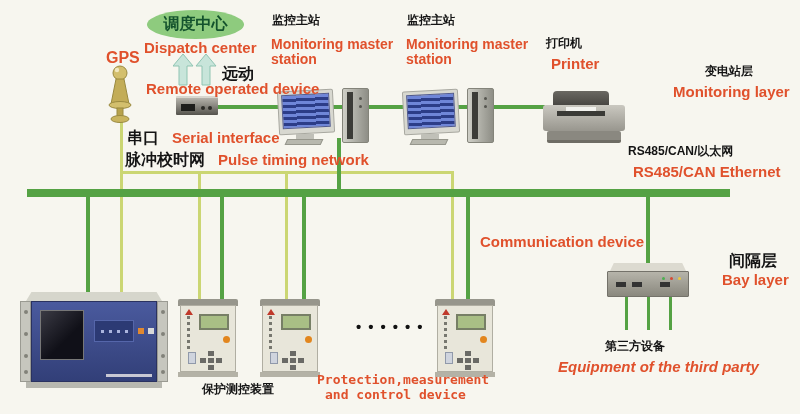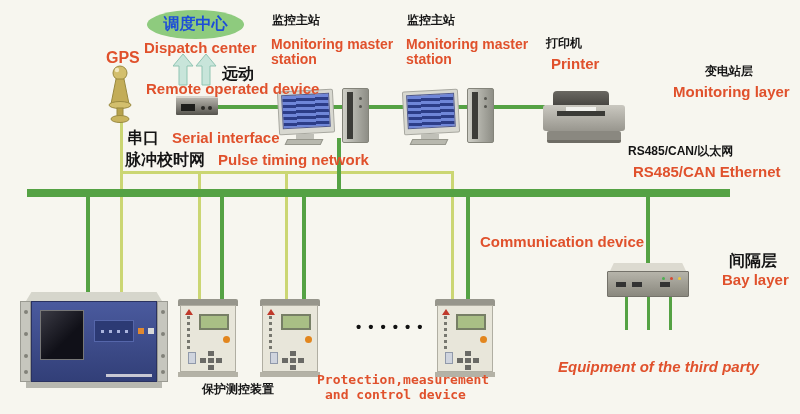--- a/index.html
+++ b/index.html
@@ -22,21 +22,21 @@
 
   
   .gline { background:#55a244; position:absolute; }
   .yline { background:#cbd673; position:absolute; }
 
   
   .ellipse {
     position:absolute; left:147px; top:10px; width:97px; height:29px;
     background:#8ecb7e; border-radius:50%;
     display:flex; align-items:center; justify-content:center;
-    font-size:16px; font-weight:bold; color:#1d4ed8; white-space:nowrap;
+    font-size:16px; font-weight:bold; color:#14532d; white-space:nowrap;
   }
 
   
   .gps-svg { position:absolute; left:101px; top:64px; }
 
   
   .remote { position:absolute; left:176px; top:96px; width:42px; height:19px;
     background:linear-gradient(#b5b3ab, #55534d); border-top:2px solid #d8d6ce;
     border-radius:1px; }
   .remote .disp { position:absolute; left:5px; top:6px; width:14px; height:7px; background:#1e1e1c; }
@@ -302,15 +302,16 @@
 
   <div class="abs en red-bold" style="left:480px; top:233px;">Communication device</div>
 
   <div class="abs zh" style="left:729px; top:251px;">间隔层</div>
   <div class="abs en red-bold" style="left:722px; top:271px;">Bay layer</div>
 
   <div class="abs zh zh-lg" style="left:202px; top:381px;">保护测控装置</div>
   <div class="abs en-mono" style="left:317px; top:373px;">Protection,measurement</div>
   <div class="abs en-mono" style="left:325px; top:388px;">and control device</div>
 
+  <div class="abs zh zh-lg" style="left:605px; top:338px;">第三方设备</div>
   <div class="abs en red-bold" style="left:558px; top:358px;font-style:italic;">Equipment of the third party</div>
 
 </div>
 
 </body></html>

